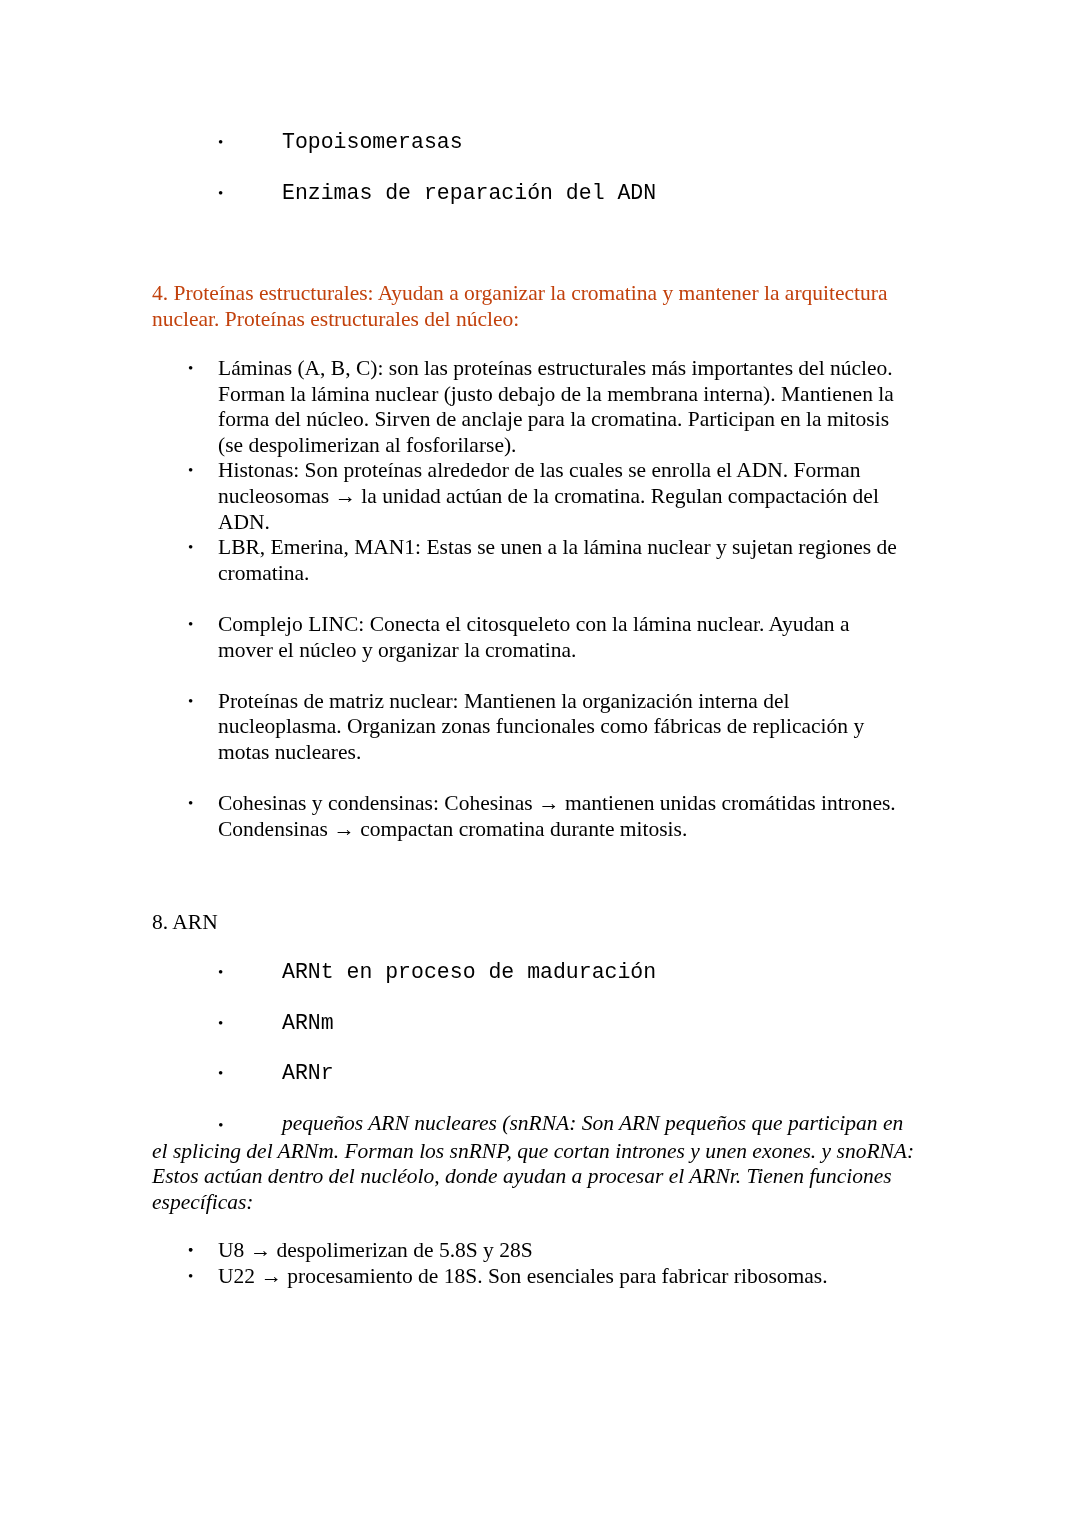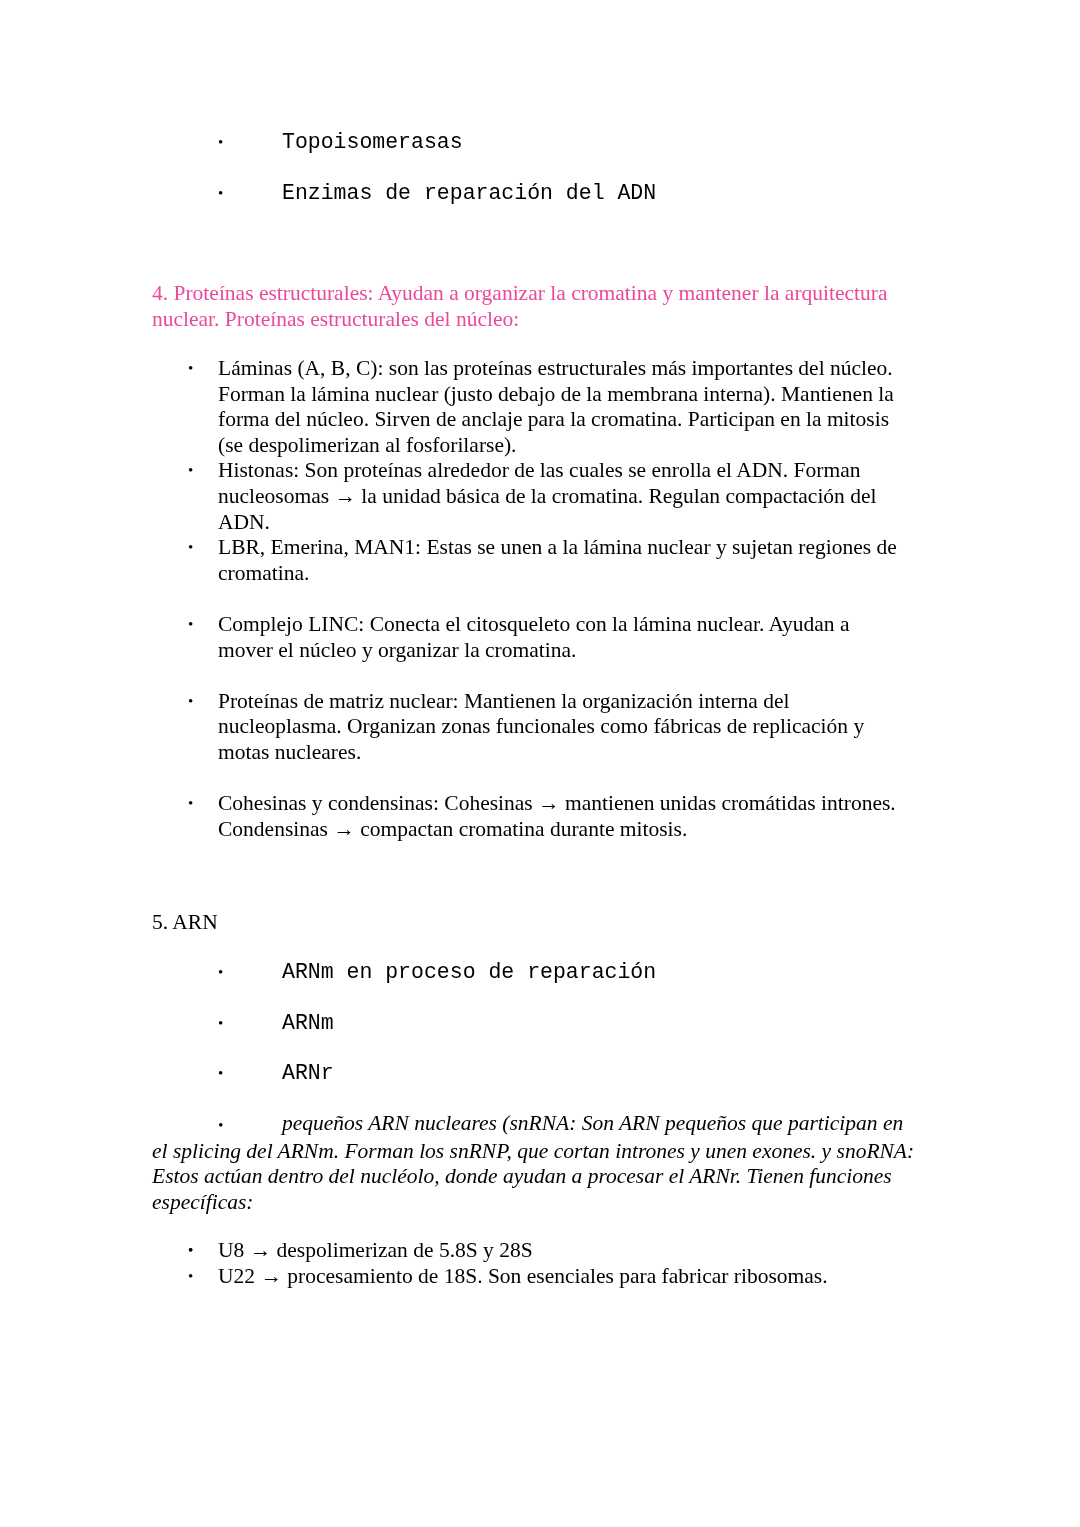--- a/index.html
+++ b/index.html
@@ -19,21 +19,21 @@
     overflow: hidden;
     box-sizing: border-box;
   }
 
   
   .body-text {
     position: absolute;
     font-size: 21.5px;
     line-height: 25.6px;
     text-align: left;
-    color: #ec4899;
+    color: #c2410c;
   }
 
   
   .tab-bullet {
     position: absolute;
     left: 152px;
     width: 760px;
     font-size: 21.5px;
     line-height: 25.6px;
   }
@@ -116,21 +116,21 @@
 
   <div class="std-list" style="top:356px;">
 
     <div class="std-item">
       <span class="bullet-glyph">•</span>
       <span>Láminas (A, B, C): son las proteínas estructurales más importantes del núcleo. Forman la lámina nuclear (justo debajo de la membrana interna). Mantienen la forma del núcleo. Sirven de anclaje para la cromatina. Participan en la mitosis (se despolimerizan al fosforilarse).</span>
     </div>
 
     <div class="std-item">
       <span class="bullet-glyph">•</span>
-      <span>Histonas: Son proteínas alrededor de las cuales se enrolla el ADN. Forman nucleosomas → la unidad básica de la cromatina. Regulan compactación del ADN.</span>
+      <span>Histonas: Son proteínas alrededor de las cuales se enrolla el ADN. Forman nucleosomas → la unidad actúan de la cromatina. Regulan compactación del ADN.</span>
     </div>
 
     <div class="std-item">
       <span class="bullet-glyph">•</span>
       <span>LBR, Emerina, MAN1: Estas se unen a la lámina nuclear y sujetan regiones de cromatina.</span>
     </div>
 
     <div class="std-item gap-before">
       <span class="bullet-glyph">•</span>
       <span>Complejo LINC: Conecta el citosqueleto con la lámina nuclear. Ayudan a mover el núcleo y organizar la cromatina.</span>
@@ -141,25 +141,25 @@
       <span>Proteínas de matriz nuclear: Mantienen la organización interna del nucleoplasma. Organizan zonas funcionales como fábricas de replicación y motas nucleares.</span>
     </div>
 
     <div class="std-item gap-before">
       <span class="bullet-glyph">•</span>
       <span>Cohesinas y condensinas: Cohesinas → mantienen unidas cromátidas intrones. Condensinas → compactan cromatina durante mitosis.</span>
     </div>
 
   </div>
 
-  <div class="heading-line" style="top:910px;">5. ARN</div>
+  <div class="heading-line" style="top:910px;">8. ARN</div>
 
   <div class="tab-bullet" style="top:960px;">
     <span class="bullet-glyph">•</span>
-    <span class="tab-text">ARNm en proceso de reparación</span>
+    <span class="tab-text">ARNt en proceso de maduración</span>
   </div>
 
   <div class="tab-bullet" style="top:1011px;">
     <span class="bullet-glyph">•</span>
     <span class="tab-text">ARNm</span>
   </div>
 
   <div class="tab-bullet" style="top:1061px;">
     <span class="bullet-glyph">•</span>
     <span class="tab-text">ARNr</span>

